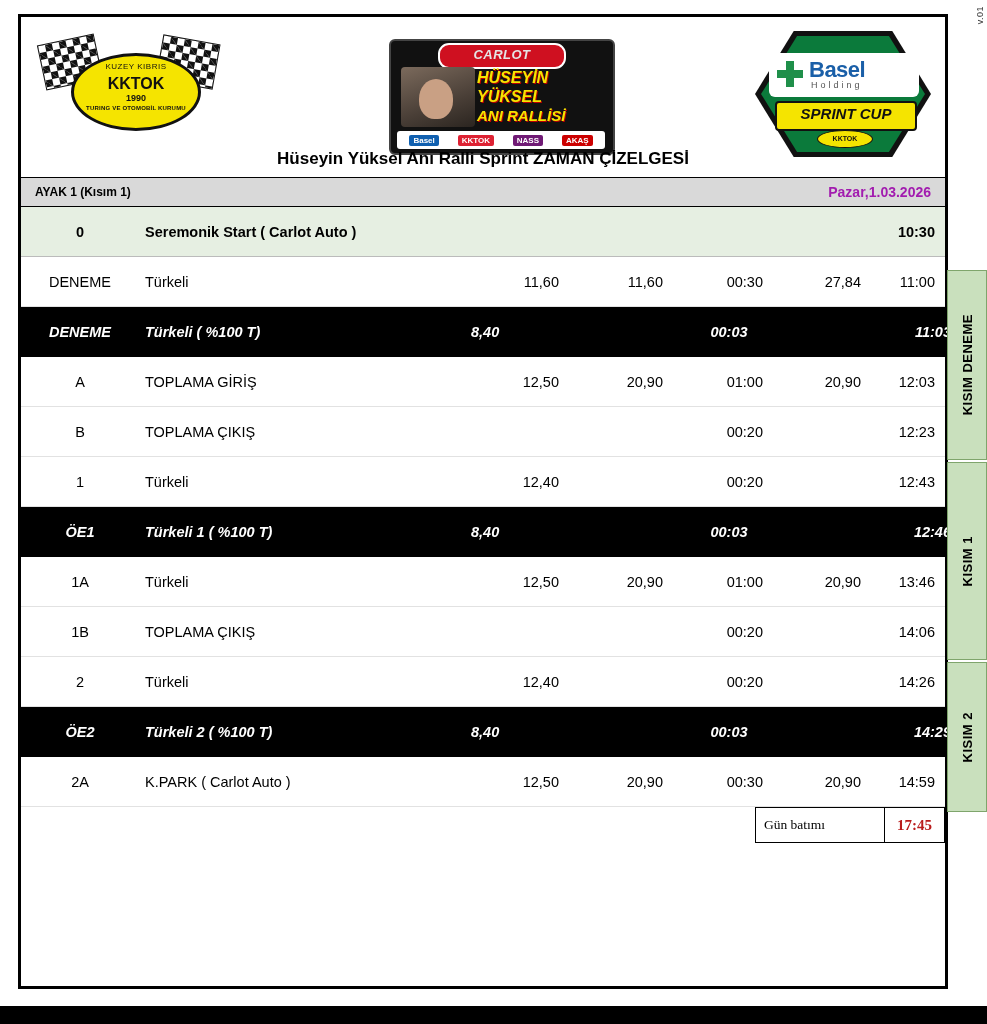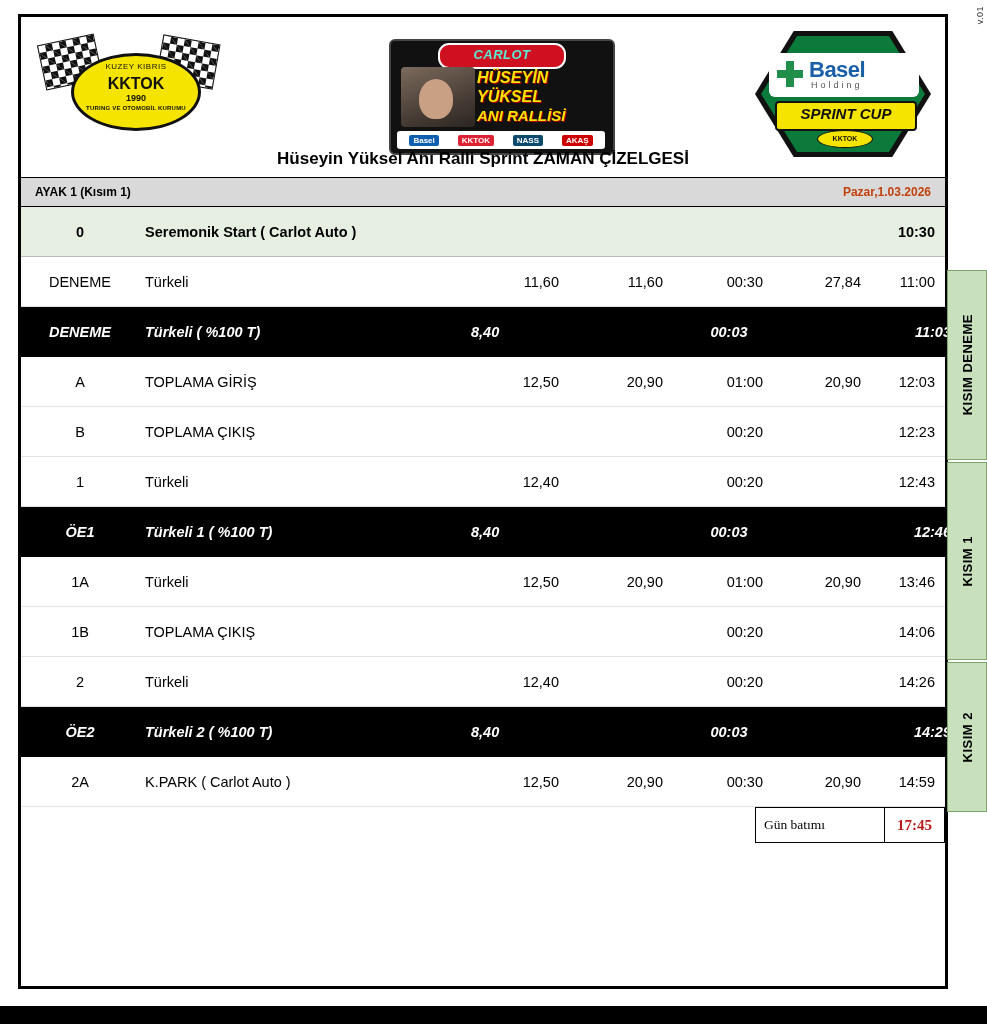--- a/index.html
+++ b/index.html
@@ -140,21 +140,21 @@
     height: 22px;
     background: #cf1020;
     border-radius: 11px;
     border: 2px solid #fff;
     text-align: center;
   }
   .carlot-badge .cl {
     font-size: 13px;
     font-weight: bold;
     font-style: italic;
-    color: #5eead4;
+    color: #e5e5e5;
     line-height: 19px;
     letter-spacing: 0.5px;
   }
   .face {
     position: absolute;
     left: 10px;
     top: 26px;
     width: 74px;
     height: 60px;
     background: linear-gradient(160deg, #7b6a5c 0%, #4a3f37 60%, #2b2520 100%);
@@ -197,21 +197,21 @@
   }
   .sponsor {
     font-size: 8px;
     font-weight: bold;
     color: #fff;
     background: #1060b0;
     padding: 1px 4px;
     border-radius: 2px;
   }
   .sponsor.s2 { background: #d23; }
-  .sponsor.s3 { background: #0c4a6e; }
+  .sponsor.s3 { background: #701a75; }
   .sponsor.s4 { background: #c00; }
 
   
   .logo-right {
     position: absolute;
     right: 14px;
     top: 14px;
     width: 176px;
     height: 126px;
   }
@@ -331,23 +331,23 @@
     align-items: center;
     justify-content: space-between;
     padding: 0 14px;
   }
   .ayak-left {
     font-size: 12px;
     font-weight: bold;
     color: #000;
   }
   .ayak-right {
-    font-size: 12px;
-    font-weight: bold;
-    color: #c2410c;
+    font-size: 14px;
+    font-weight: bold;
+    color: #a21caf;
   }
 
   
   .sched {
     position: absolute;
     left: 0;
     top: 190px;
     width: 924px;
   }
   .row {

